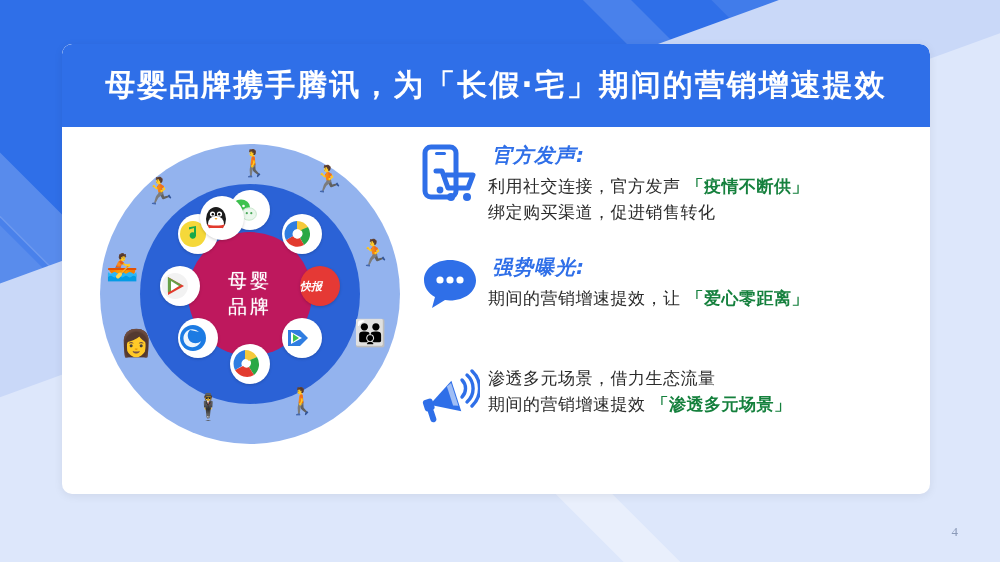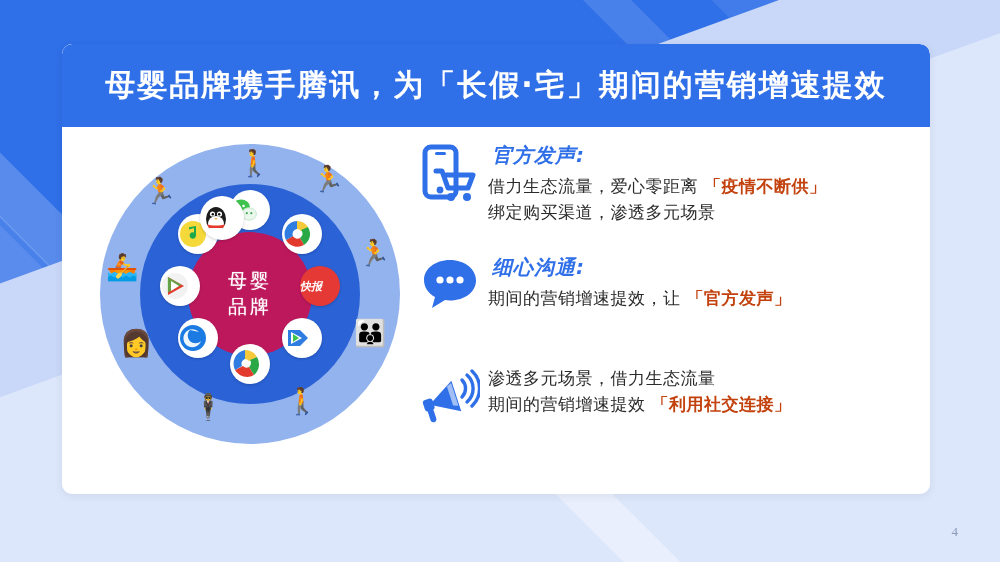--- a/index.html
+++ b/index.html
@@ -178,21 +178,21 @@
     z-index: -1;
   }
   .sec-line {
     font-size: 17px;
     color: #2b2b2b;
     line-height: 1.5;
     letter-spacing: 0.5px;
     font-family: "DejaVu Sans", "Liberation Sans", sans-serif;
     white-space: nowrap;
   }
-  .hl { color: #c2410c; font-weight: bold; }
+  .hl { color: #15803d; font-weight: bold; }
 
   
   #page-num {
     position: absolute;
     right: 42px; bottom: 22px;
     color: #8a9ab8;
     font-size: 13px;
     font-family: "Liberation Serif", serif;
   }
 </style>
@@ -330,41 +330,41 @@
             <rect x="13" y="8" width="11" height="3" rx="1.5" fill="#2f6fe8"></rect>
             <circle cx="18" cy="46" r="3.4" fill="#2f6fe8"></circle>
             <path d="M14 27h6l6 17h20l5-13H24" fill="none" stroke="#2f6fe8" stroke-width="5" stroke-linecap="round" stroke-linejoin="round"></path>
             <circle cx="29" cy="53" r="4" fill="#2f6fe8"></circle>
             <circle cx="45" cy="53" r="4" fill="#2f6fe8"></circle>
           </svg>
         </div>
         <div class="sec-body">
           <div class="sec-head">官方发声:</div>
           <div class="sec-line">
-            <span>借力生态流量，爱心零距离 </span><span class="hl">「疫情不断供」</span>
-          </div>
-          <div class="sec-line">
-            <span>绑定购买渠道，渗透多元场景</span>
+            <span>利用社交连接，官方发声 </span><span class="hl">「疫情不断供」</span>
+          </div>
+          <div class="sec-line">
+            <span>绑定购买渠道，促进销售转化</span>
           </div>
         </div>
       </div>
 
       <div class="section">
         <div class="sec-icon">
           <svg width="58" height="56" viewBox="0 0 58 56">
             <path d="M29 4C14 4 3 13 3 24c0 7 4 13 11 17l-3 11 13-8a40 40 0 0 0 5 .4c15 0 26-9 26-20S44 4 29 4z" fill="#2f6fe8"></path>
             <circle cx="19" cy="24" r="3.6" fill="#fff"></circle>
             <circle cx="29" cy="24" r="3.6" fill="#fff"></circle>
             <circle cx="39" cy="24" r="3.6" fill="#fff"></circle>
           </svg>
         </div>
         <div class="sec-body">
-          <div class="sec-head">细心沟通:</div>
-          <div class="sec-line">
-            <span>期间的营销增速提效，让 </span><span class="hl">「官方发声」</span>
+          <div class="sec-head">强势曝光:</div>
+          <div class="sec-line">
+            <span>期间的营销增速提效，让 </span><span class="hl">「爱心零距离」</span>
           </div>
         </div>
       </div>
 
       <div class="section">
         <div class="sec-icon">
           <svg width="60" height="56" viewBox="0 0 60 56">
             <g transform="rotate(-18 30 28)">
               <path d="M8 30l28-16v32z" fill="#2f6fe8"></path>
               <rect x="2" y="24" width="10" height="12" rx="3" fill="#2f6fe8"></rect>
@@ -374,21 +374,21 @@
             <path d="M42 12a12 12 0 0 1 0 17" fill="none" stroke="#2f6fe8" stroke-width="3.4" stroke-linecap="round"></path>
             <path d="M47 7a18 18 0 0 1 0 27" fill="none" stroke="#2f6fe8" stroke-width="3.4" stroke-linecap="round"></path>
             <path d="M52 3a24 24 0 0 1 0 35" fill="none" stroke="#2f6fe8" stroke-width="3.4" stroke-linecap="round"></path>
           </svg>
         </div>
         <div class="sec-body">
           <div class="sec-line">
             <span>渗透多元场景，借力生态流量</span>
           </div>
           <div class="sec-line">
-            <span>期间的营销增速提效 </span><span class="hl">「利用社交连接」</span>
+            <span>期间的营销增速提效 </span><span class="hl">「渗透多元场景」</span>
           </div>
         </div>
       </div>
 
     </div>
   </div>
 
   <div id="page-num">4</div>
 </div>
 

